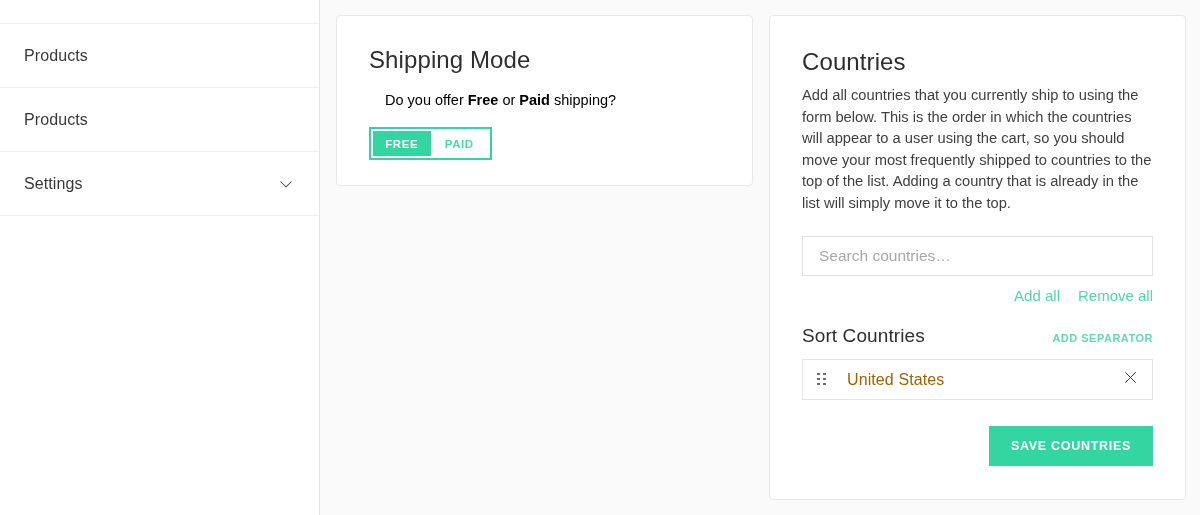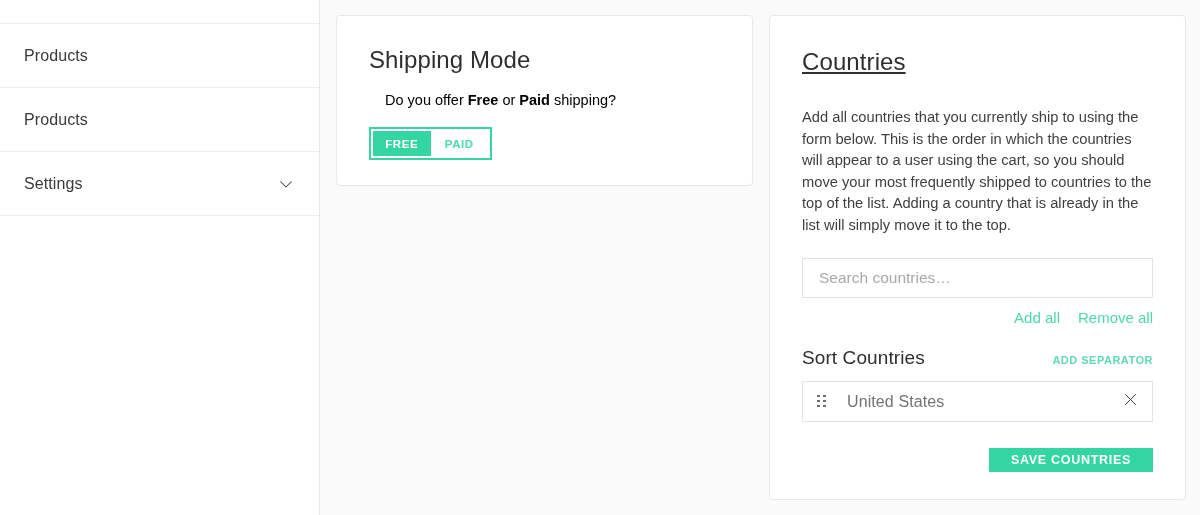--- a/index.html
+++ b/index.html
@@ -83,21 +83,21 @@
     padding: 32px 32px 0 32px;
   }
   h2 {
     margin: 0;
     font-size: 24px;
     font-weight: 400;
     color: #2f2f2f;
     letter-spacing: 0.1px;
   }
   .card-shipping h2 { margin-bottom: 16px; }
-  .card-countries h2 { margin-bottom: 31px; text-decoration: underline; }
+  .card-countries h2 { margin-bottom: 9px; }
 
   .subtext {
     font-size: 14.5px;
     color: #000000;
     margin: 0 0 16px 16px;
     line-height: 1.45;
   }
   .subtext b { font-weight: 700; }
 
   .desc {
@@ -208,42 +208,42 @@
   .drag-handle i {
     display: block;
     width: 2.5px;
     height: 2.5px;
     background: #6e6e6e;
     border-radius: 0;
   }
   .country-name {
     flex: 1 1 auto;
     font-size: 16px;
-    color: #737373;
+    color: #a16207;
     padding-left: 21px;
     letter-spacing: 0.1px;
   }
   .x-icon {
     width: 15px;
     height: 15px;
     flex: 0 0 auto;
     color: #3c3c3c;
     cursor: pointer;
   }
 
   .save-row {
     display: flex;
     justify-content: flex-end;
     margin-top: 26px;
   }
   .save-btn {
     background: #33d6a0;
     color: #ffffff;
     border: none;
-    height: 24px;
+    height: 40px;
     padding: 0 22px;
     font-size: 12.5px;
     font-weight: 700;
     letter-spacing: 0.7px;
     font-family: "Liberation Sans", sans-serif;
     cursor: pointer;
   }
 </style>
 </head>
 <body>

